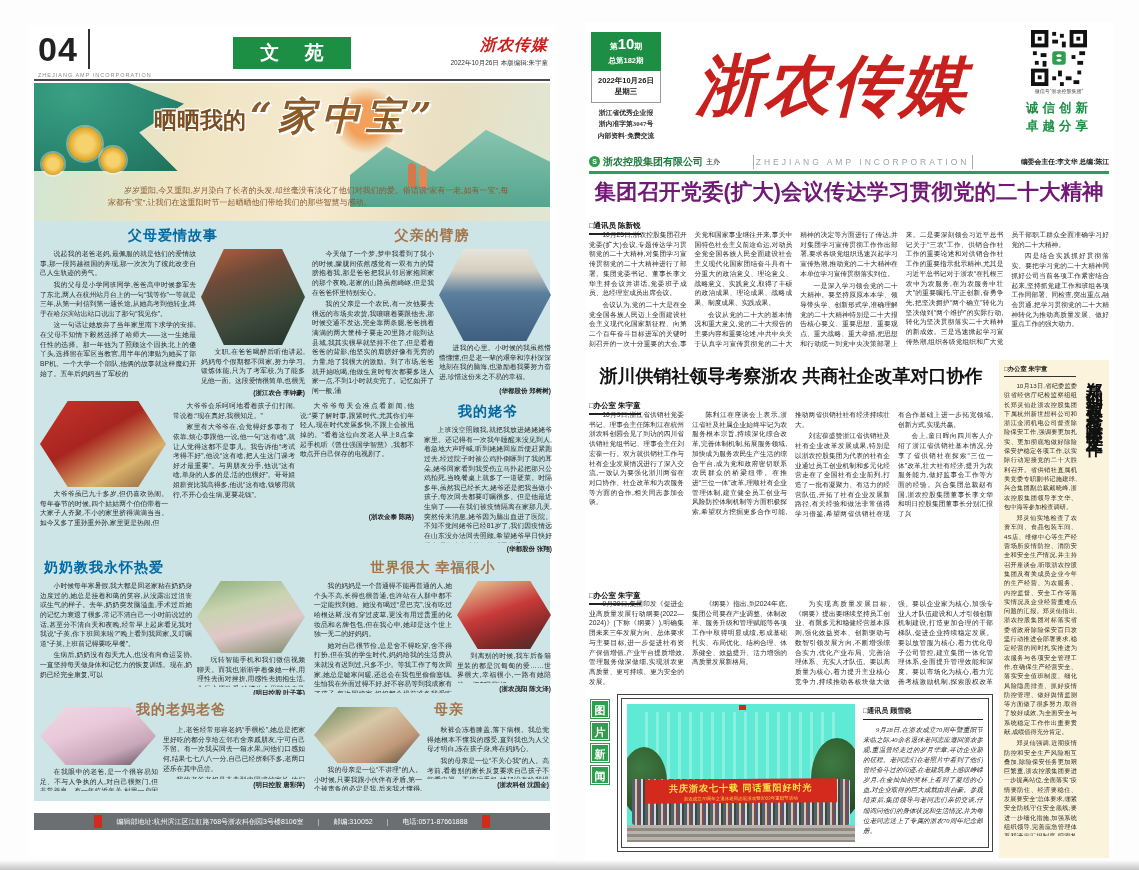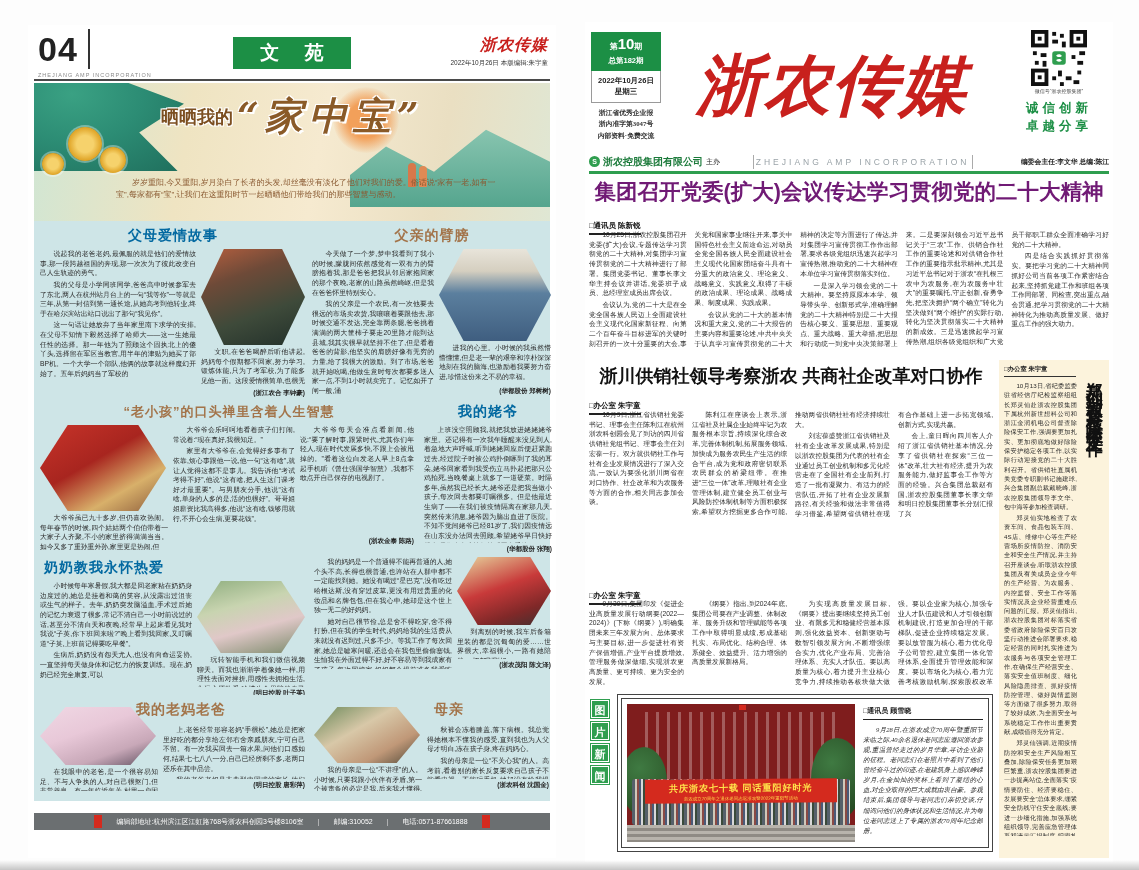--- a/index.html
+++ b/index.html
@@ -32,28 +32,28 @@
     box-shadow:0 0 0 2px rgba(255,255,255,.35);}
   .sun{position:absolute;left:58%;top:4px;width:66px;height:66px;border-radius:50%;
     background:radial-gradient(circle,#f2a05a 0 38%,rgba(242,160,90,0) 72%);}
   .mtr{position:absolute;right:0;bottom:14px;width:200px;height:84px;
     background:linear-gradient(180deg,#8cc7b2,#55a58e);
     clip-path:polygon(0 62%,18% 28%,42% 58%,68% 8%,100% 46%,100% 100%,0 100%);}
   .elders{position:absolute;right:118px;bottom:34px;width:26px;height:26px;}
   .elder1{position:absolute;left:2px;bottom:0;width:8px;height:24px;background:#d8784a;border-radius:4px 4px 1px 1px;}
   .elder2{position:absolute;left:13px;bottom:0;width:8px;height:21px;background:#e08a55;border-radius:4px 4px 1px 1px;}
   .banner-title{position:absolute;left:120px;top:8px;display:flex;align-items:flex-start;}
-  .bt-lead{font-size:18px;font-weight:900;color:#7c4f21;margin-top:14px;
-    text-shadow:-1px -1px 0 #fff,1px -1px 0 #fff,-1px 1px 0 #fff,1px 1px 0 #fff;margin-left:7px;}
+  .bt-lead{font-size:23px;font-weight:900;color:#7c4f21;margin-top:14px;
+    text-shadow:-1px -1px 0 #fff,1px -1px 0 #fff,-1px 1px 0 #fff,1px 1px 0 #fff;}
   .bt-main{font-family:"DejaVu Serif",serif;font-style:italic;font-weight:900;font-size:38px;
     color:#8a5a28;letter-spacing:6px;margin-left:4px;
     text-shadow:-1px -1px 0 #fff,1px -1px 0 #fff,-1px 1px 0 #fff,2px 2px 0 #fff;}
   .banner-intro{position:absolute;left:66px;right:26px;bottom:4px;font-size:8px;line-height:1.5;
     color:#8a5a32;}
-  .banner-intro p{margin:16px;}
+  .banner-intro p{margin:8px;}
   
   .lp-content{position:absolute;left:6px;right:6px;top:196px;height:580px;background:#cee5e7;}
   .art{position:absolute;overflow:hidden;}
   .art h3{margin:2px 0 4px 0;text-align:center;font-size:14px;font-weight:900;letter-spacing:1px;}
   .t-red{color:#0369a1;}
   .t-brown{color:#a3744a;}
   .art-flex{display:flex;gap:5px;}
   .acol{font-size:6.8px;line-height:1.42;text-align:justify;overflow:hidden;color:#2a2a2a;}
   .byline{font-size:6.5px;font-weight:700;text-align:right;color:#222;margin-top:2px;}
   .hex{clip-path:polygon(0 50%,22% 0,78% 0,100% 50%,78% 100%,22% 100%);flex-shrink:0;}
@@ -119,21 +119,21 @@
   .sb-title{position:absolute;right:3px;top:8px;bottom:8px;width:26px;writing-mode:vertical-rl;
     font-size:17px;font-weight:900;letter-spacing:4px;color:#111;text-align:justify;}
   .sb-body{margin-top:4px;width:73px;height:455px;font-size:6.2px;line-height:1.5;text-align:justify;
     overflow:hidden;color:#2a2a2a;}
   
   .pn-label{position:absolute;left:6px;top:678px;width:18px;}
   .pn-char{width:18px;height:18px;background:#2f9e4f;color:#fff;font-size:11px;font-weight:900;
     text-align:center;line-height:18px;margin-bottom:4px;border:1px solid #fff;box-shadow:0 0 0 1px #2f9e4f;box-sizing:border-box;}
   .pn-frame{position:absolute;left:32px;top:672px;width:376px;height:158px;border:1px solid #444;
     outline:1px solid #444;outline-offset:-5px;box-sizing:border-box;display:flex;padding:9px;gap:8px;}
-  .pn-photo{position:relative;width:228px;height:138px;overflow:hidden;background:#7f1d1d;flex-shrink:0;}
+  .pn-photo{position:relative;width:228px;height:138px;overflow:hidden;background:#5eead4;flex-shrink:0;}
   .pn-building{position:absolute;left:8%;right:8%;top:6%;height:48%;
     background:linear-gradient(#9aa0a5,#848a90);
     background-image:repeating-linear-gradient(90deg,rgba(255,255,255,.28) 0 3px,rgba(0,0,0,0) 3px 11px);}
   .pn-flag{position:absolute;left:49%;top:1%;width:7px;height:5px;background:#d42a1e;}
   .pn-tree-l{position:absolute;left:-6px;bottom:18%;width:46px;height:70px;border-radius:50%;
     background:radial-gradient(circle at 40% 30%,#3f7a42,#24481f);}
   .pn-tree-r{position:absolute;right:-8px;bottom:16%;width:52px;height:82px;border-radius:50%;
     background:radial-gradient(circle at 40% 30%,#3f7a42,#1f3d1a);}
   .pn-crowd{position:absolute;left:2%;right:2%;bottom:12%;height:34%;
     background:repeating-linear-gradient(90deg,#55606a 0 3px,#cfc8ba 3px 5px,#8a4a44 5px 7px,#4a5a78 7px 9px,#d8d8d8 9px 11px,#3a4a3a 11px 13px);
@@ -216,21 +216,20 @@
             <div class="hex p-father" style="width:112px;height:92px;"></div>
             <div class="acol" style="height:42px;margin-top:2px;">
                 <p>进我的心里。小时候的我虽然懵懵懂懂,但是老一辈的艰辛和淳朴深深地刻在我的脑海,也激励着我要努力奋进,珍惜这份来之不易的幸福。</p>
               </div>
             <div class="byline">(华都股份  郑树树)</div>
           </div>
         </div>
       </div>
 
       <div class="art" style="left:6px;top:180px;width:378px;height:152px;">
-        <h3 class="t-brown" style="font-size:13px;">“老小孩”的口头禅里含着人生智慧</h3>
         <div class="art-flex">
           <div style="width:128px;">
             <div class="hex p-crowned" style="width:126px;height:86px;"></div>
             <div class="acol" style="height:40px;margin-top:2px;">
                 <p>大爷爷虽已九十多岁,但仍喜欢热闹。每年春节的时候,四个姑姑两个伯伯带着一大家子人齐聚,不小的家里挤得满满当当。如今又多了重孙重外孙,家里更是热闹,但</p>
               </div>
           </div>
           <div class="acol" style="width:122px;height:128px;">
               <p>大爷爷会乐呵呵地看着孩子们打闹,常说着:“现在真好,我很知足。”</p>
               <p>家里有大爷爷在,会觉得好多事有了依靠,烦心事跟他一说,他一句“这有啥”,就让人觉得这都不是事儿。我告诉他“考试考得不好”,他说“这有啥,把人生这门课考好才最重要”。与男朋友分手,他说“这有啥,单身的人多的是,活的也很好”。哥哥姐姐薪资比我高得多,他说“这有啥,钱够用就行,不开心会生病,更要花钱”。</p>
@@ -263,20 +262,21 @@
             <div class="hex p-family" style="width:108px;height:72px;"></div>
             <div class="acol" style="height:32px;margin-top:2px;">
                 <p>玩转智能手机和我们微信视频聊天。而我也渐渐学着像她一样,用理性去面对挫折,用感性去拥抱生活,永远心怀热爱,珍惜生命里陪伴自己的点滴。</p>
               </div>
             <div class="byline">(明日控股  叶子英)</div>
           </div>
         </div>
       </div>
 
       <div class="art" style="left:280px;top:336px;width:238px;height:138px;">
+        <h3 class="t-brown">世界很大  幸福很小</h3>
         <div class="art-flex">
           <div class="acol" style="width:138px;height:112px;">
               <p>我的妈妈是一个普通得不能再普通的人,她个头不高,长得也很普通,也许站在人群中都不一定能找到她。她没有喝过“星巴克”,没有吃过哈根达斯,没有穿过皮草,更没有用过贵重的化妆品和名牌包包,但在我心中,她却是这个世上独一无二的好妈妈。</p>
               <p>她对自己很节俭,总是舍不得吃穿,舍不得打扮,但在我的学生时代,妈妈给我的生活费从来就没有迟到过,只多不少。等我工作了每次回家,她总是嘘寒问暖,还总会在我包里偷偷塞钱,生怕我在外面过得不好,好不容易等到我成家有了孩子,每次回娘家,妈妈都会提前准备我爱吃的饭菜。等</p>
             </div>
           <div style="width:94px;">
             <div class="hex p-plaid" style="width:94px;height:68px;"></div>
             <div class="acol" style="height:32px;margin-top:2px;">
                 <p>到离别的时候,我车后备箱里装的都是沉甸甸的爱……世界很大,幸福很小,一路有她陪伴,一切都刚刚好。</p>
               </div>

